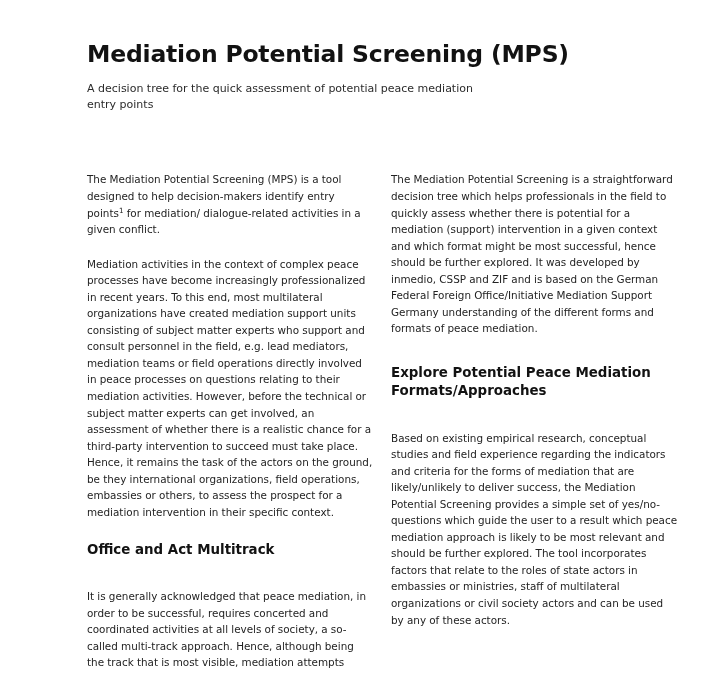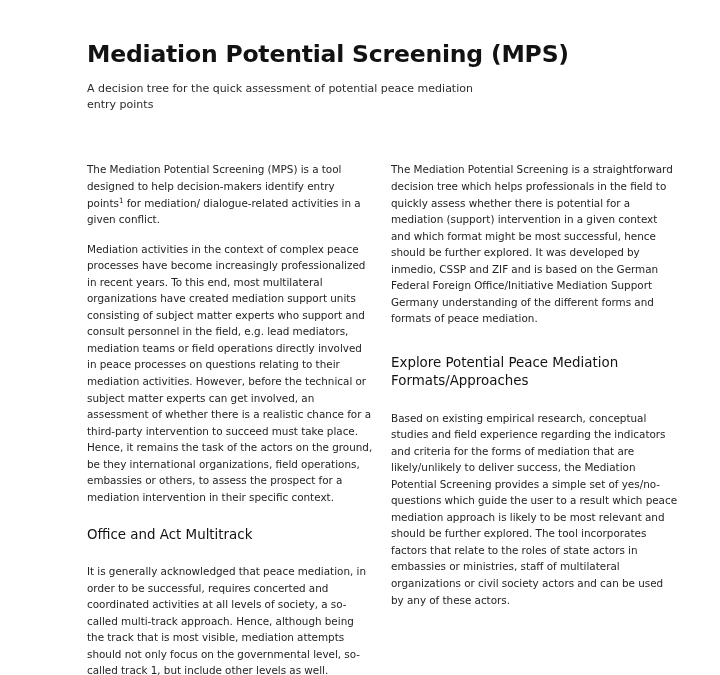--- a/index.html
+++ b/index.html
@@ -45,36 +45,36 @@
   .columns {
     display: flex;
     gap: 17px;
     padding-top: 41px;
   }
   .col {
     width: 287px;
     flex: 0 0 287px;
   }
   p.body-text {
-    margin: 8px 0 13px 0;
+    margin: 18px 0 13px 0;
     font-size: 10.4px;
     line-height: 16.55px;
     color: #232323;
     text-align: left;
     word-spacing: -0.1px;
   }
   p.body-text:last-child {
     margin-bottom: 0;
   }
   h2.section-heading {
     margin: 0;
     padding-top: 8px;
     padding-bottom: 11px;
     font-size: 13.4px;
-    font-weight: normal;
+    font-weight: bold;
     line-height: 1.33;
     color: #121212;
   }
   h2.section-heading.right-heading {
     padding-top: 14px;
     padding-bottom: 12px;
   }
   sup {
     font-size: 7.2px;
     vertical-align: super;

